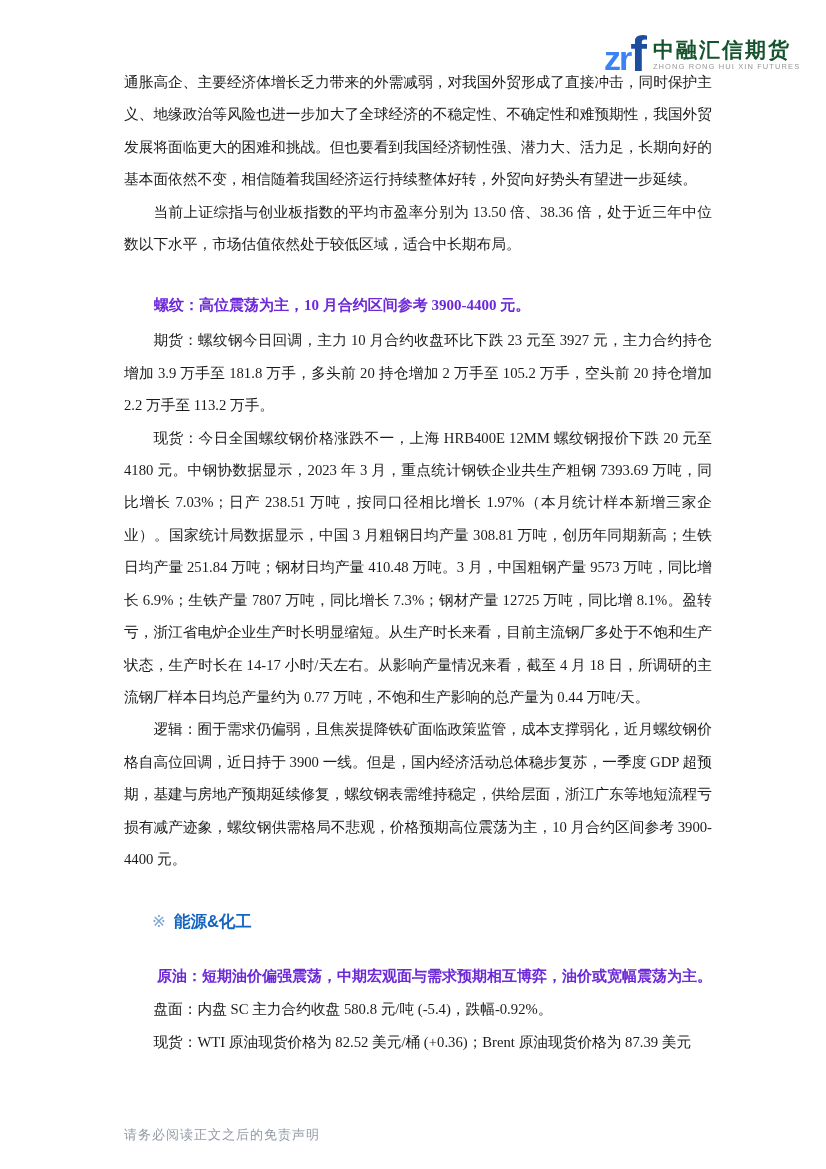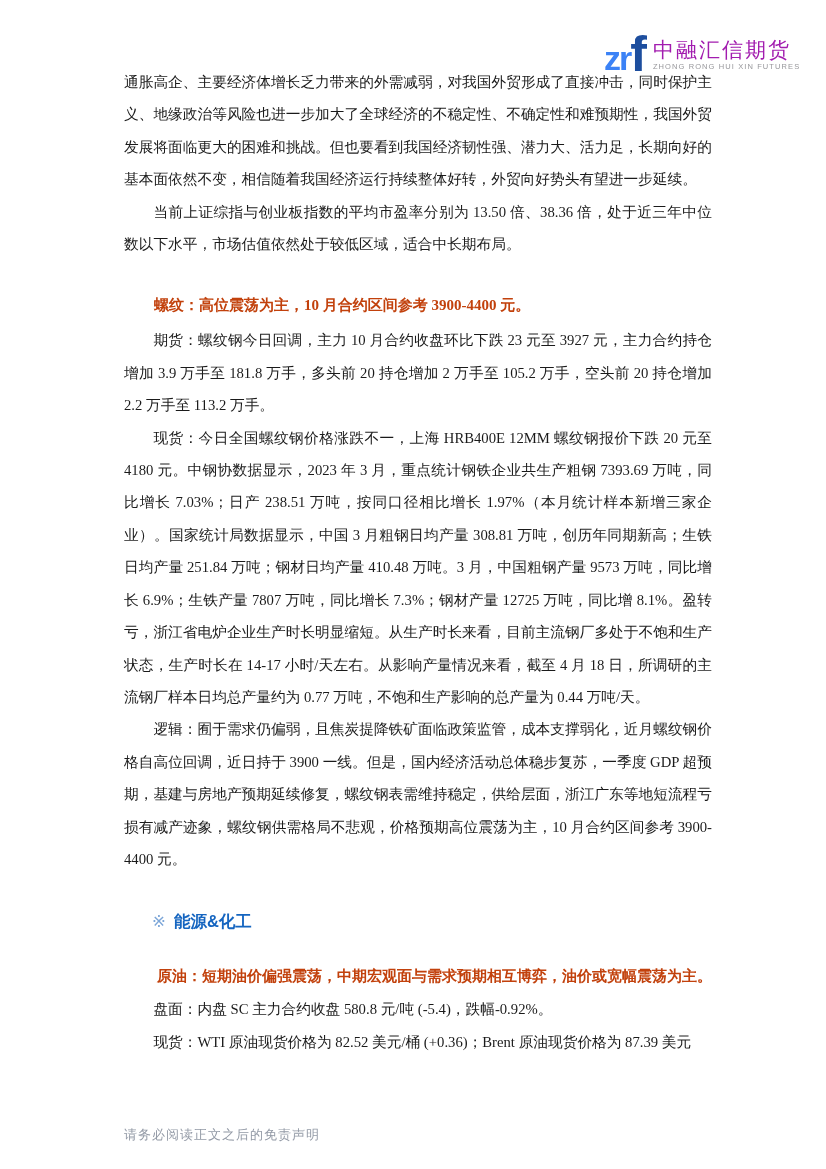--- a/index.html
+++ b/index.html
@@ -24,22 +24,22 @@
     color:#3b82f6; line-height:0.8;
   }
   .logo-f {
     font-family:"Liberation Sans","DejaVu Sans",sans-serif;
     font-weight:bold; font-size:50px;
     color:#1d4e9e; line-height:0.72; margin-left:0px;
   }
   .logo-names { margin-left:6px; padding-bottom:1px; }
   .logo-cn {
     font-family:"Liberation Sans","DejaVu Sans",sans-serif;
-    font-weight:normal; font-size:21px; letter-spacing:2px;
-    color:#a21caf; line-height:1; white-space:nowrap;
+    font-weight:bold; font-size:21px; letter-spacing:2px;
+    color:#14532d; line-height:1; white-space:nowrap;
   }
   .logo-en {
     font-family:"Liberation Sans","DejaVu Sans",sans-serif;
     font-size:7.5px; letter-spacing:1.1px; color:#97979b;
     margin-top:2px; white-space:nowrap;
   }
 
   
   .content { position:absolute; left:124px; top:66px; width:588px; }
 
@@ -60,21 +60,21 @@
     color:#1565c0;
     text-indent:1.7em;
   }
   h2.section .marker { color:#7ca6d8; font-weight:normal; margin-right:8px; }
   h2.energy { margin-top:34px; }
 
   h3.topic {
     margin:34px 0 0 0;
     font-size:15px; font-weight:bold;
     line-height:22px;
-    color:#c2410c;
+    color:#6d28d9;
     text-indent:2em;
   }
   h3.crude { margin-top:32px;text-align:right; }
 
   p.after-topic { margin-top:8px; }
   p.after-crude { margin-top:6px; }
 
   
   .footer {
     position:absolute; left:124px; top:1126px;

